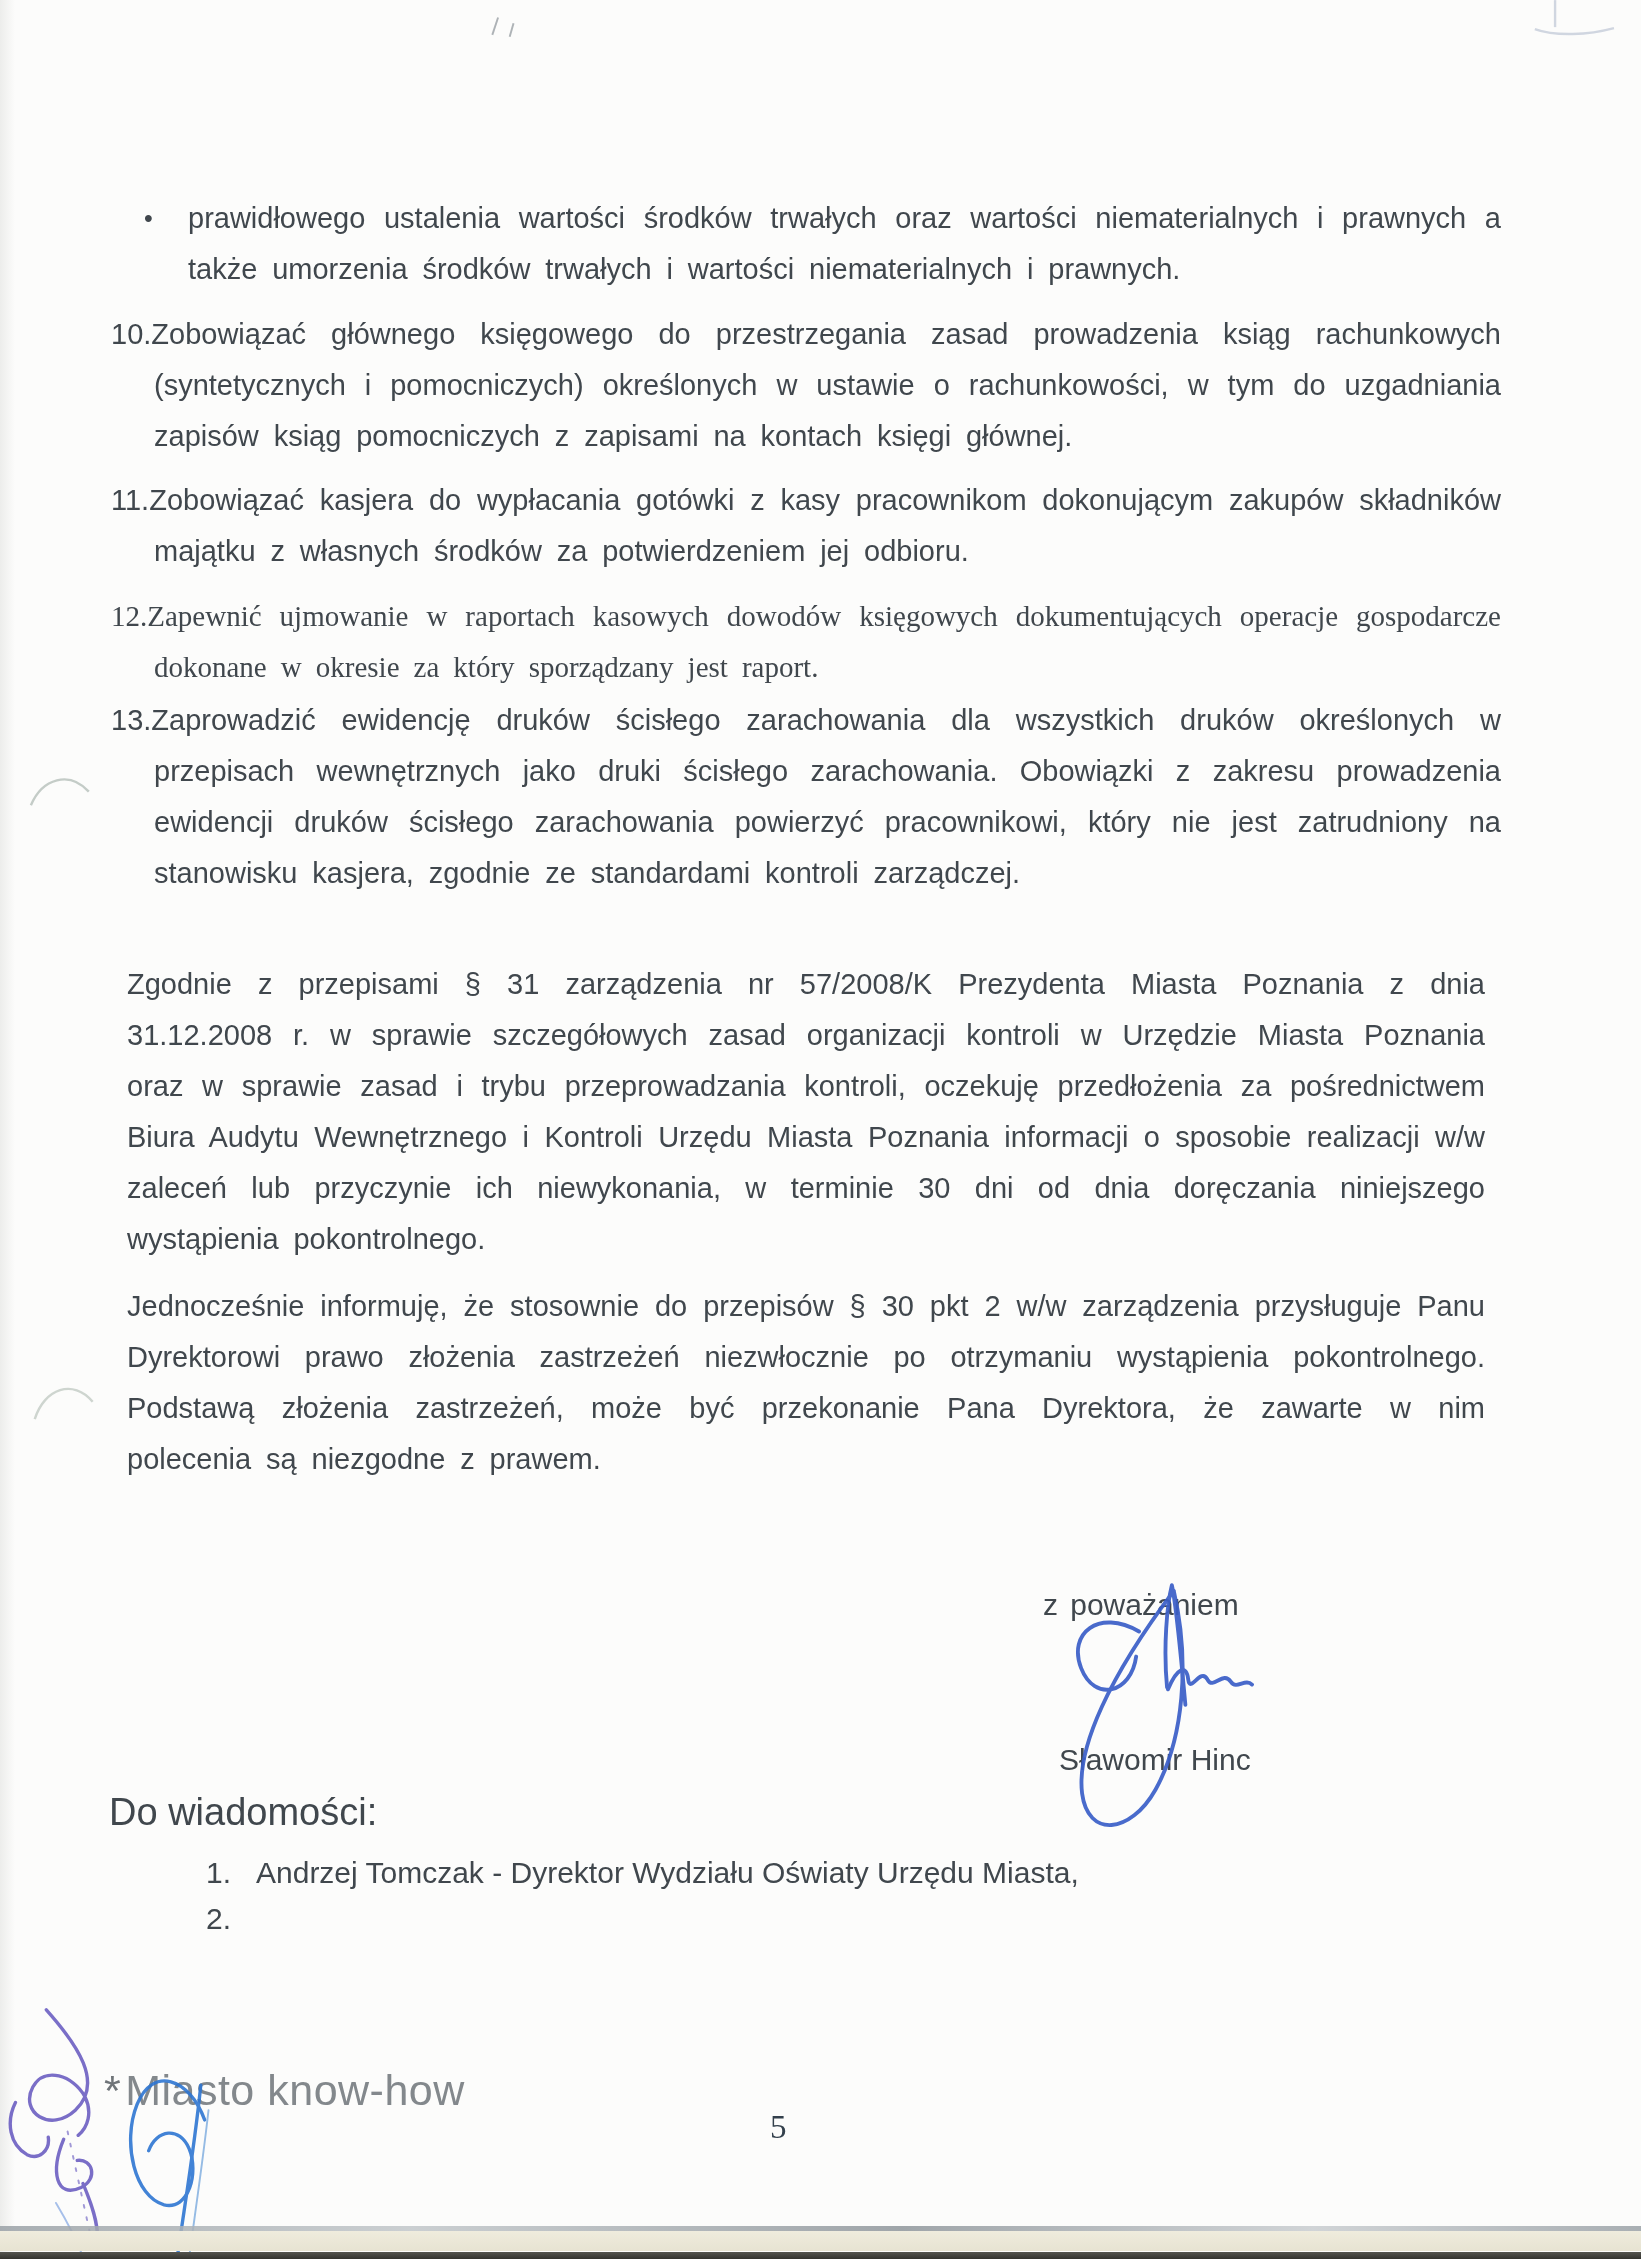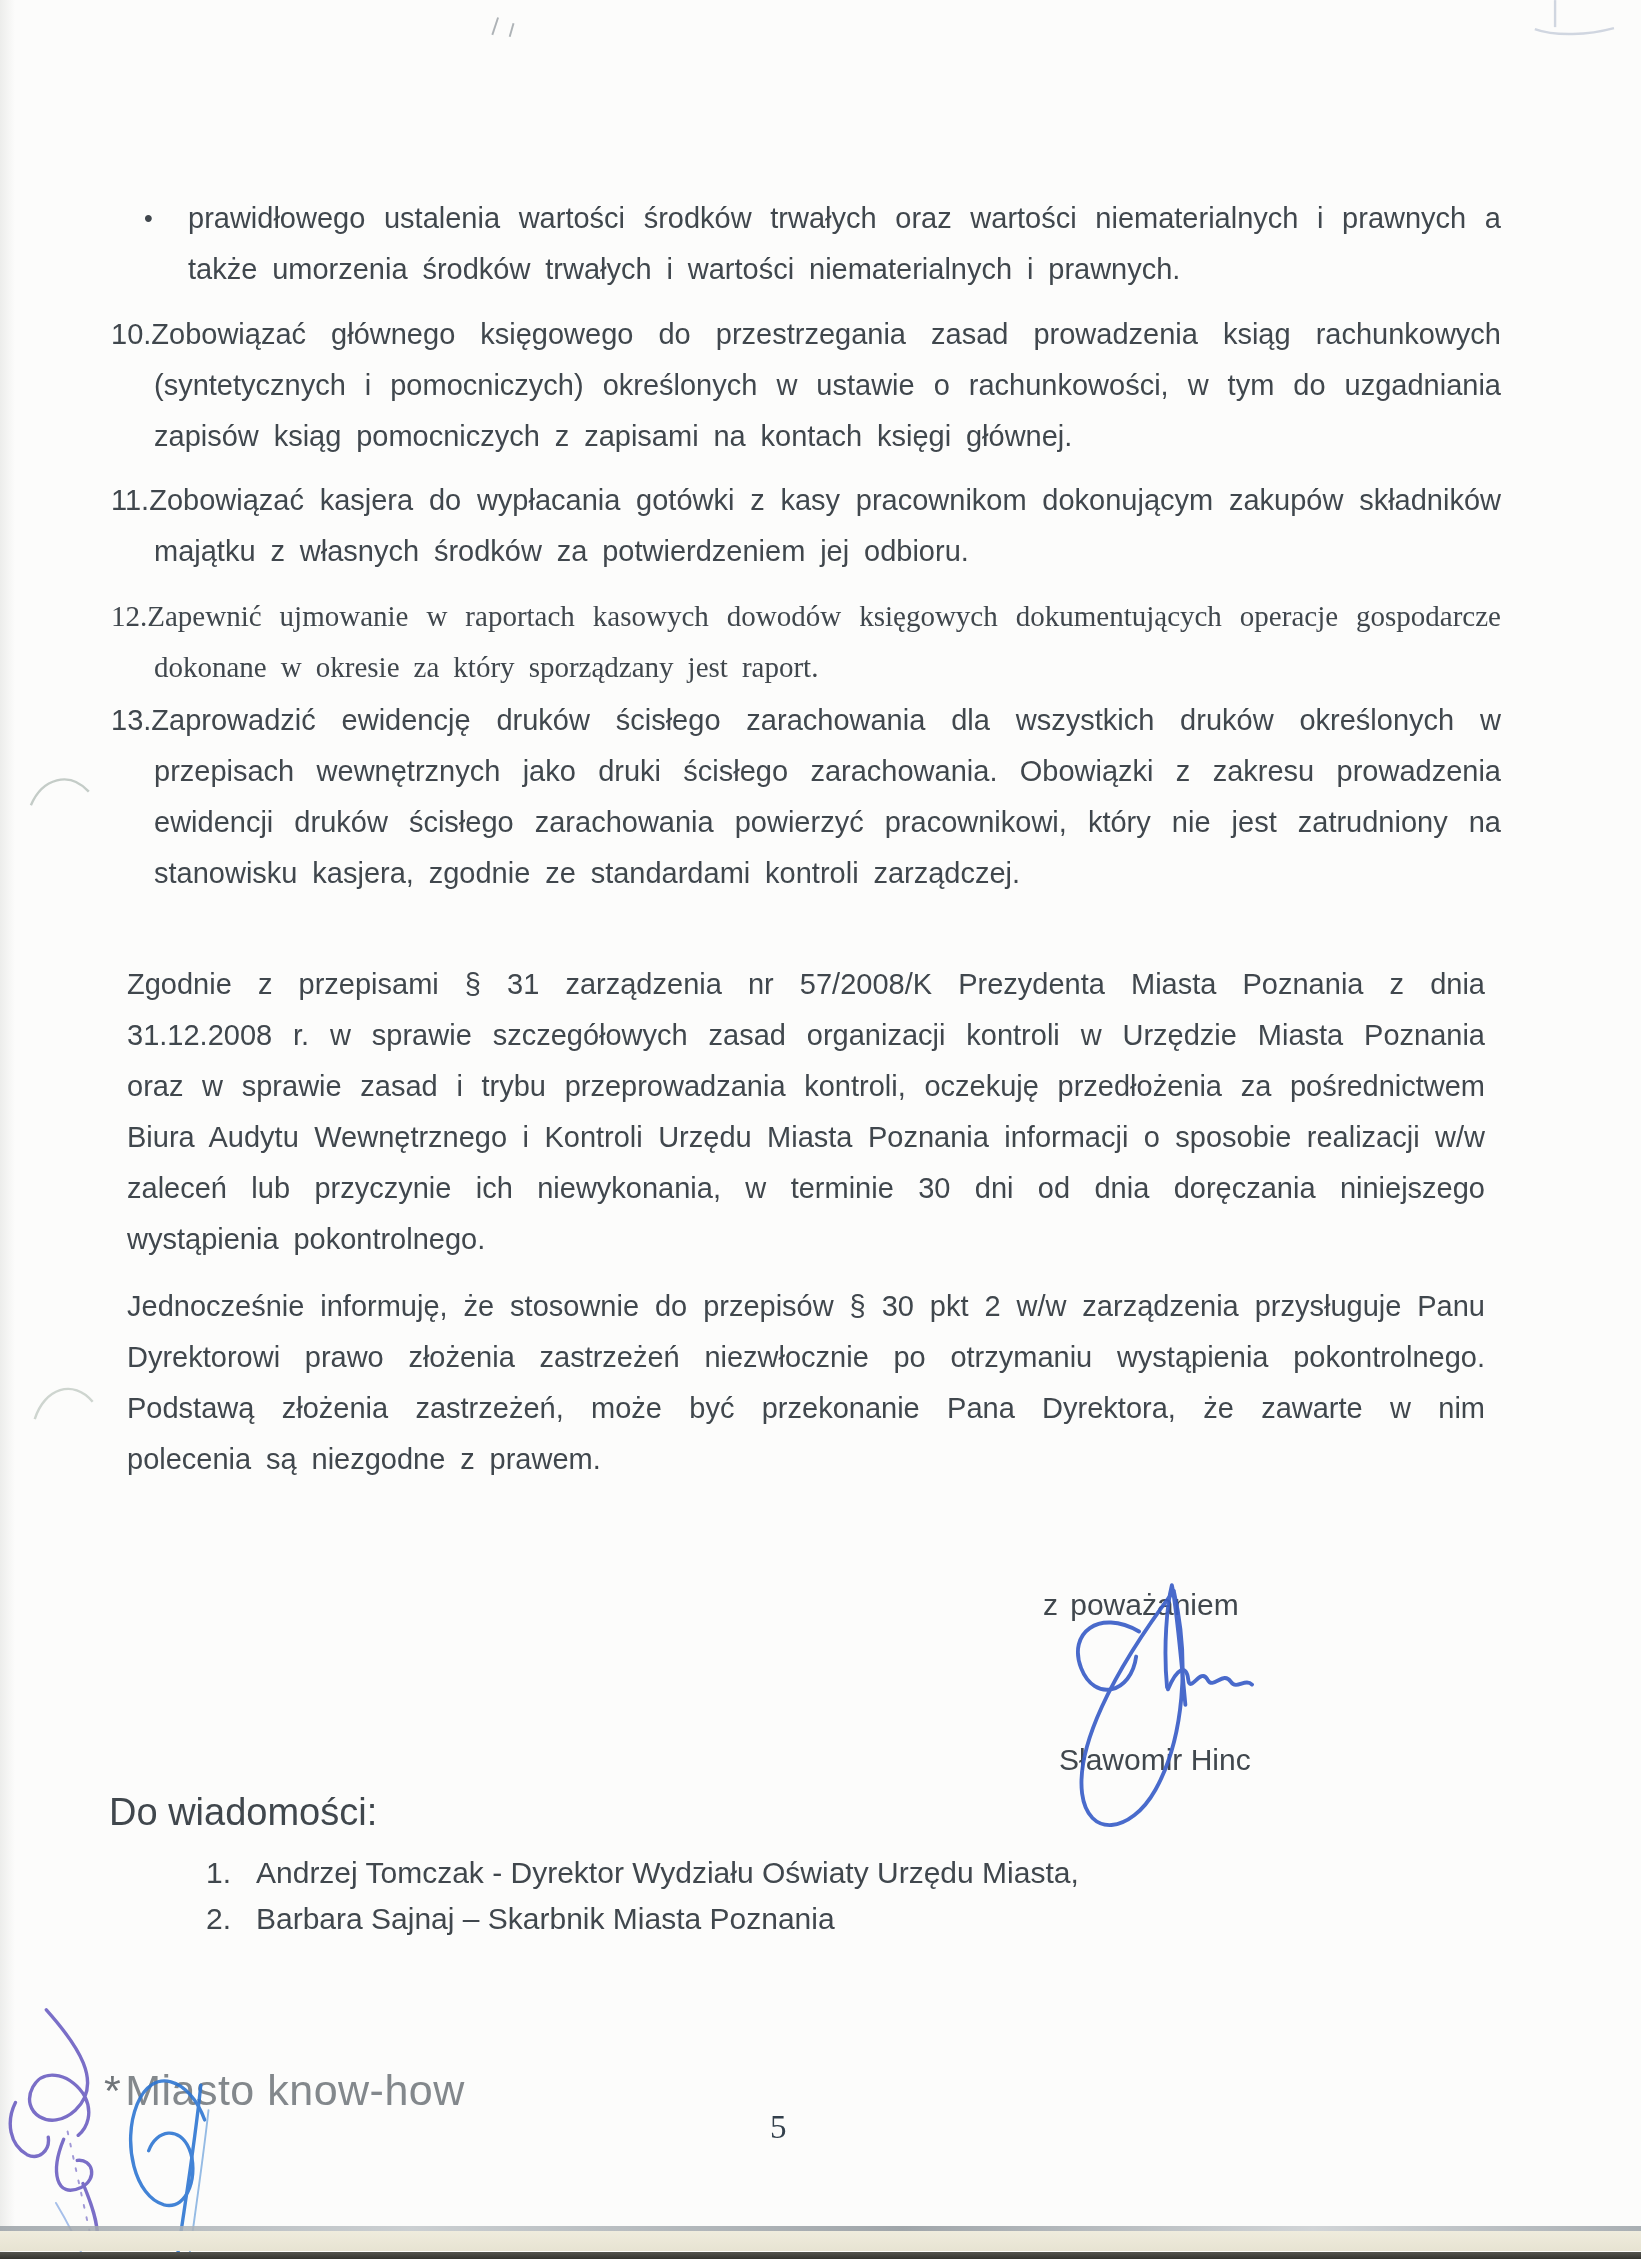--- a/index.html
+++ b/index.html
@@ -120,21 +120,20 @@
   <div class="signer-name">Sławomir Hinc</div>
 
   <div class="distribution-label">Do wiadomości:</div>
   <div class="distribution-list">
     <div class="dist-row">
       <span class="dist-num">1.</span>
       <span>Andrzej Tomczak - Dyrektor Wydziału Oświaty Urzędu Miasta,</span>
     </div>
     <div class="dist-row">
       <span class="dist-num">2.</span>
-      <span>Barbara Sajnaj – Skarbnik Miasta Poznania</span>
     </div>
   </div>
 
   <div class="footer-logo"><span class="logo-asterisk">*</span><span>Miasto know-how</span></div>
 
   <div class="page-number">5</div>
 
   <svg class="artifacts" viewBox="0 0 1700 2340" xmlns="http://www.w3.org/2000/svg">
 
     <g fill="none" stroke="#3a5ec8" stroke-width="4" stroke-linecap="round" stroke-linejoin="round" opacity="0.92">

